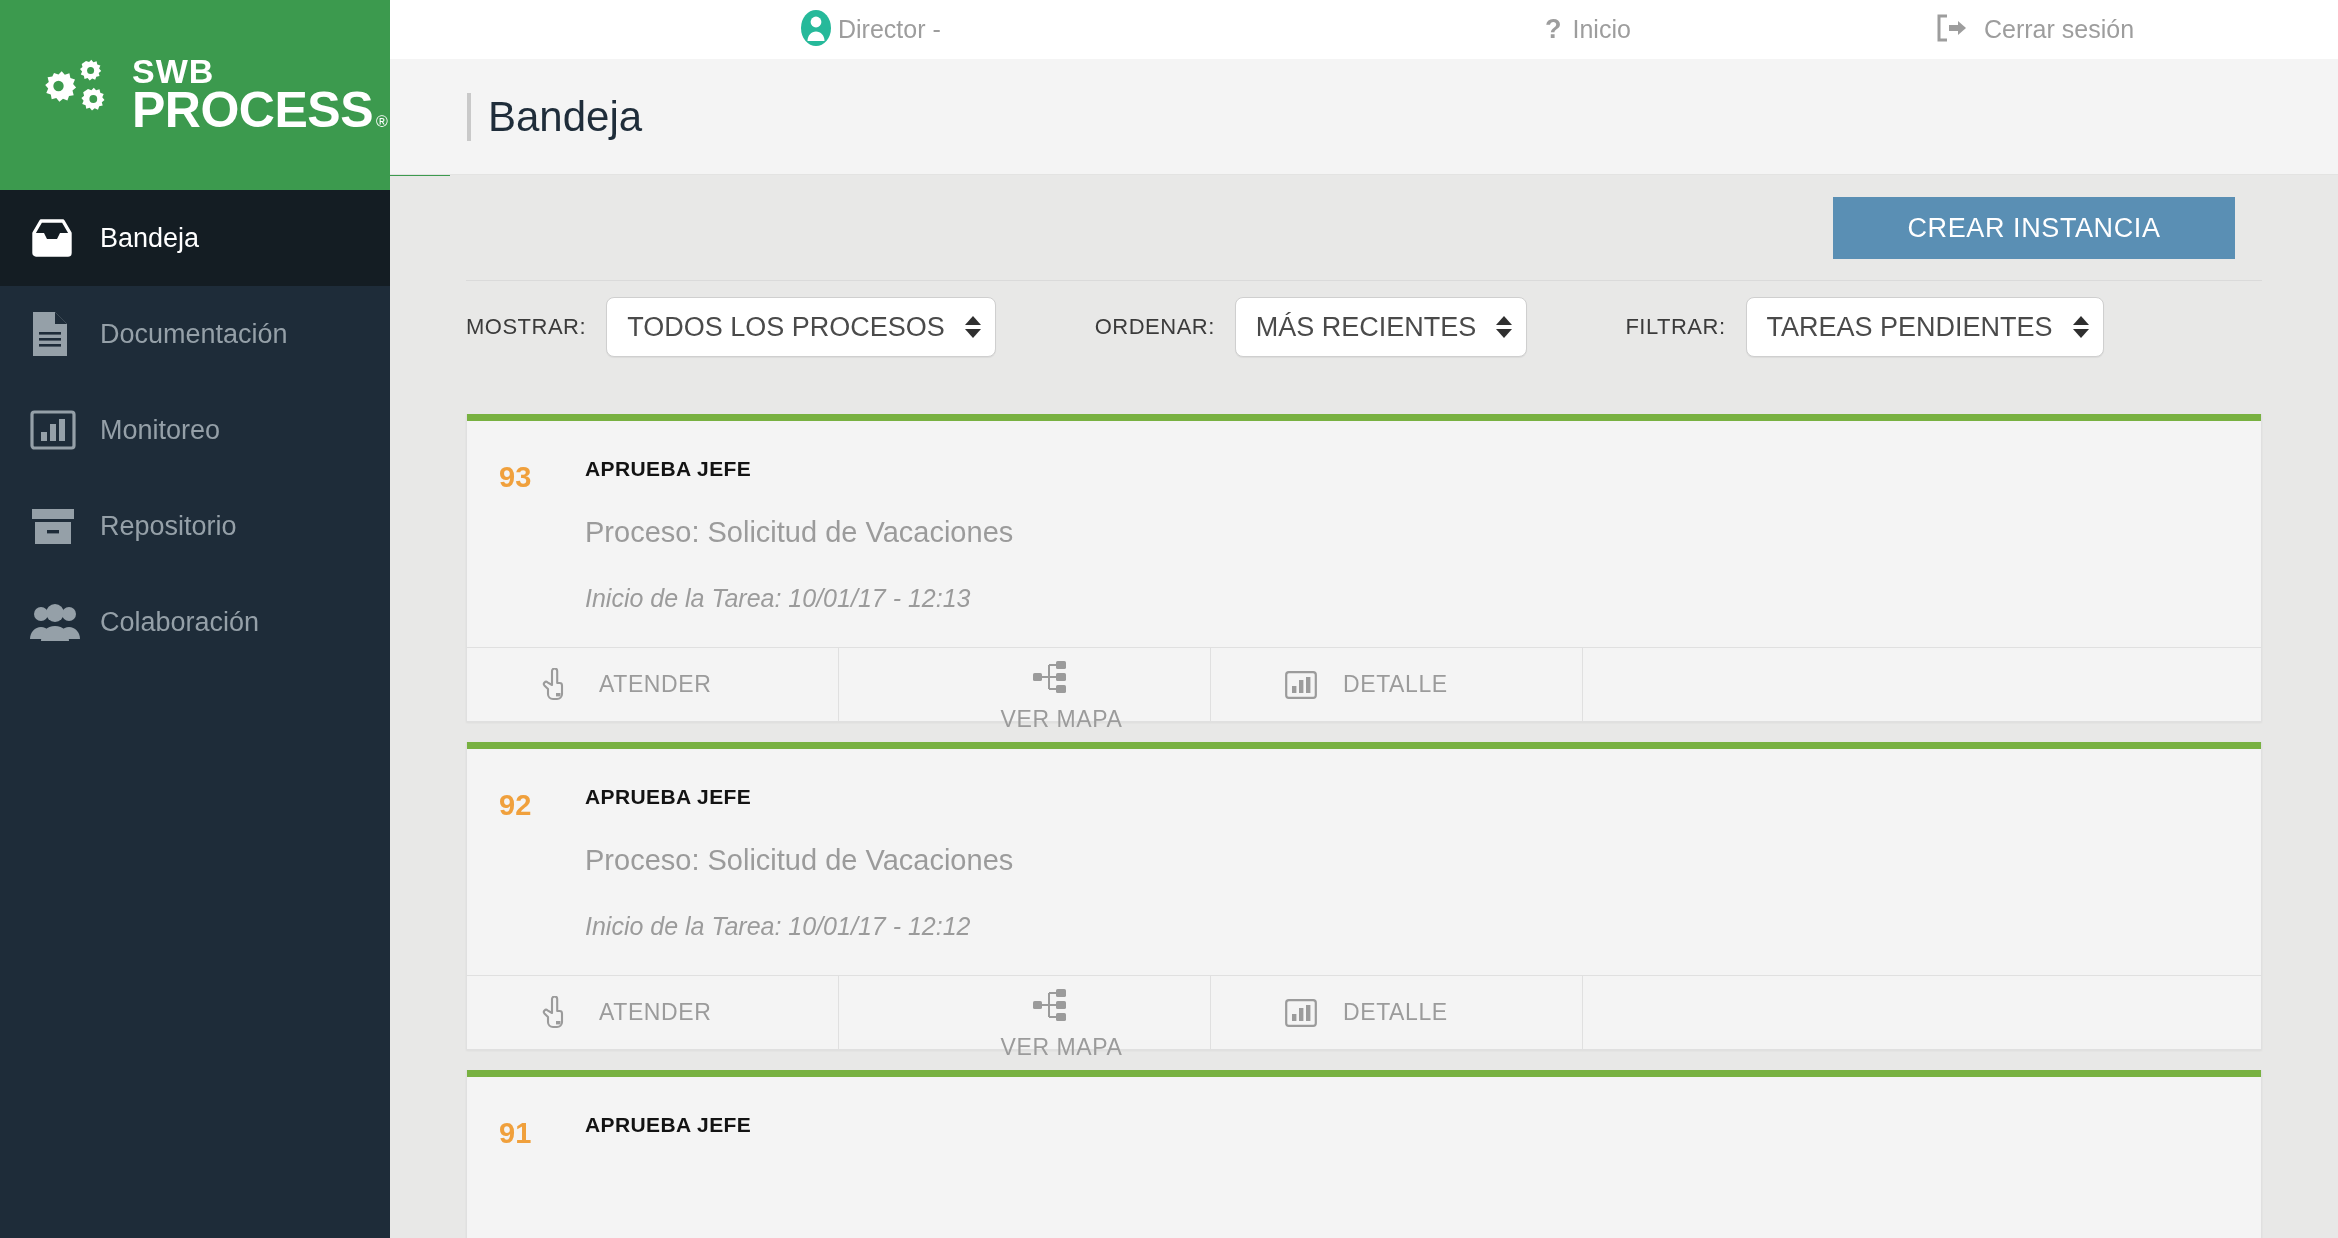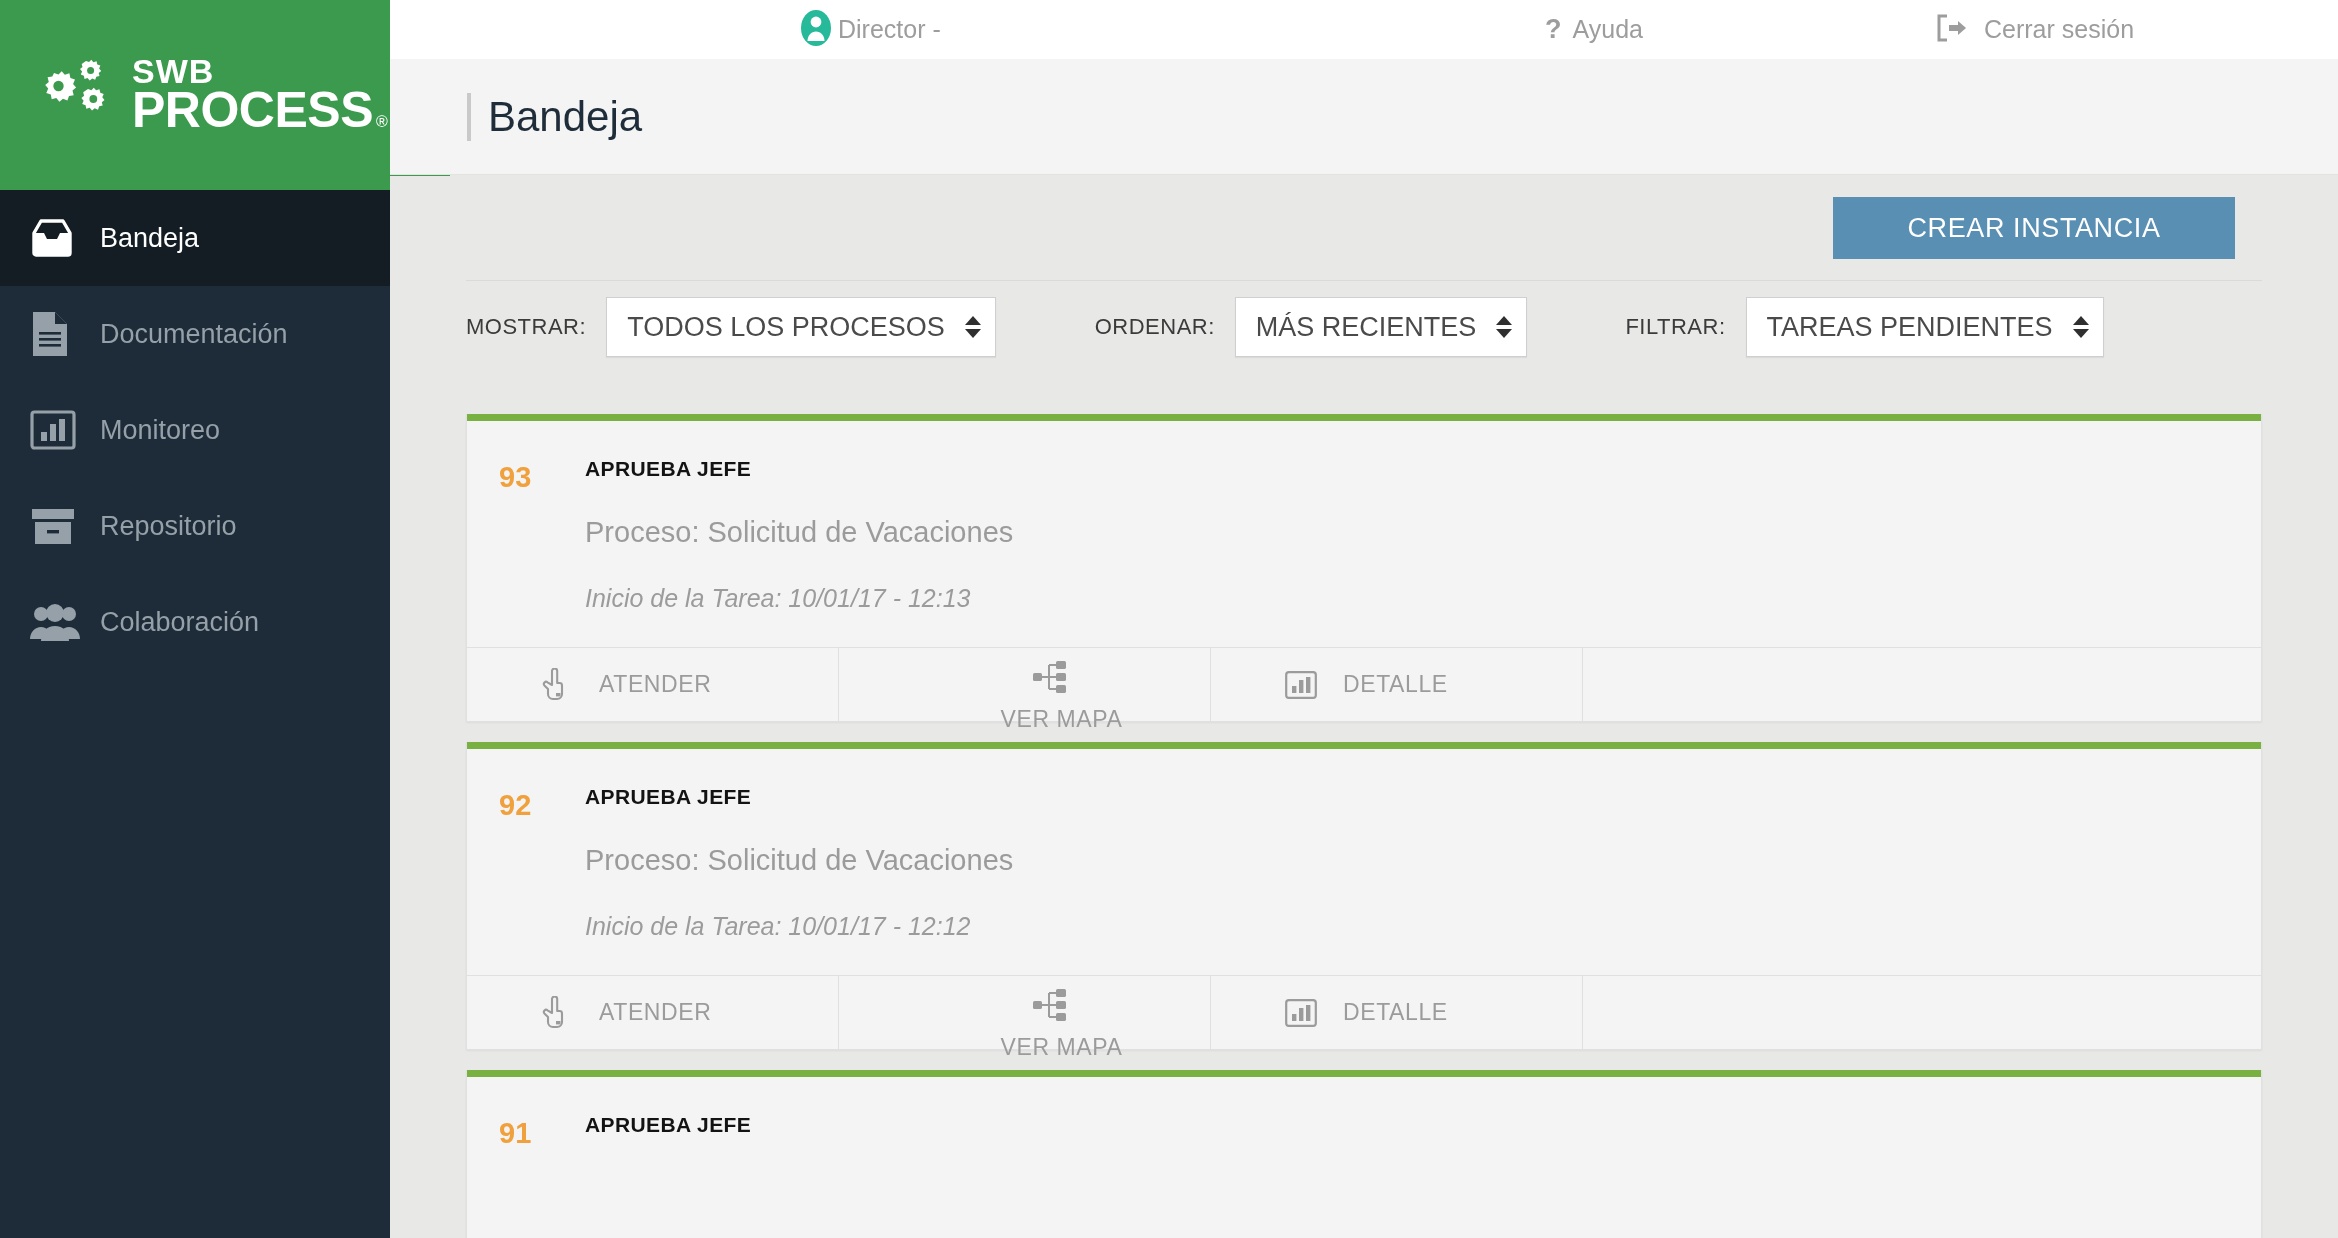--- a/index.html
+++ b/index.html
@@ -125,21 +125,21 @@
     padding-left: 76px; padding-right: 76px;
   }
   .filter-group { display: flex; align-items: center; }
   .filter-label {
     font-size: 22px; color: #3b3b3b; letter-spacing: 0.5px; white-space: nowrap;
   }
   .select-wrap {
     position: relative; margin-left: 20px;
     background: #fff;
     border: 1px solid #cfcfcf;
-    border-radius: 0;
+    border-radius: 8px;
     height: 60px;
     display: flex; align-items: center;
     box-shadow: 0 1px 1px rgba(0,0,0,0.06);
     cursor: pointer;
   }
   .select-wrap .sel-text {
     font-size: 27px; color: #4a4a4a; padding: 0 50px 0 20px; white-space: nowrap;
   }
   .sel-arrows {
     position: absolute; right: 14px; top: 50%; transform: translateY(-50%);
@@ -319,21 +319,21 @@
           <ellipse cx="19" cy="19" rx="15" ry="18" fill="#26b99a"></ellipse>
           <circle cx="19" cy="13" r="5.4" fill="#ffffff"></circle>
           <path d="M10.5 32 c0-5.6 3.8-9.6 8.5-9.6 s8.5 4 8.5 9.6 z" fill="#ffffff"></path>
         </svg>
       </span>
       <span class="tb-text">Director -</span>
     </div>
 
     <div class="tb-help">
       <span class="q-mark">?</span>
-      <span class="tb-text">Ayuda</span>
+      <span class="tb-text">Inicio</span>
     </div>
 
     <div class="tb-logout">
       <span>
         <svg width="32" height="28" viewBox="0 0 32 28">
           <path d="M12 2 H4 V26 H12" fill="none" stroke="#9d9d9d" stroke-width="3"></path>
           <rect x="14" y="11" width="11" height="6" fill="#9d9d9d"></rect>
           <path d="M23 7 L31 14 L23 21 Z" fill="#9d9d9d"></path>
         </svg>
       </span>

